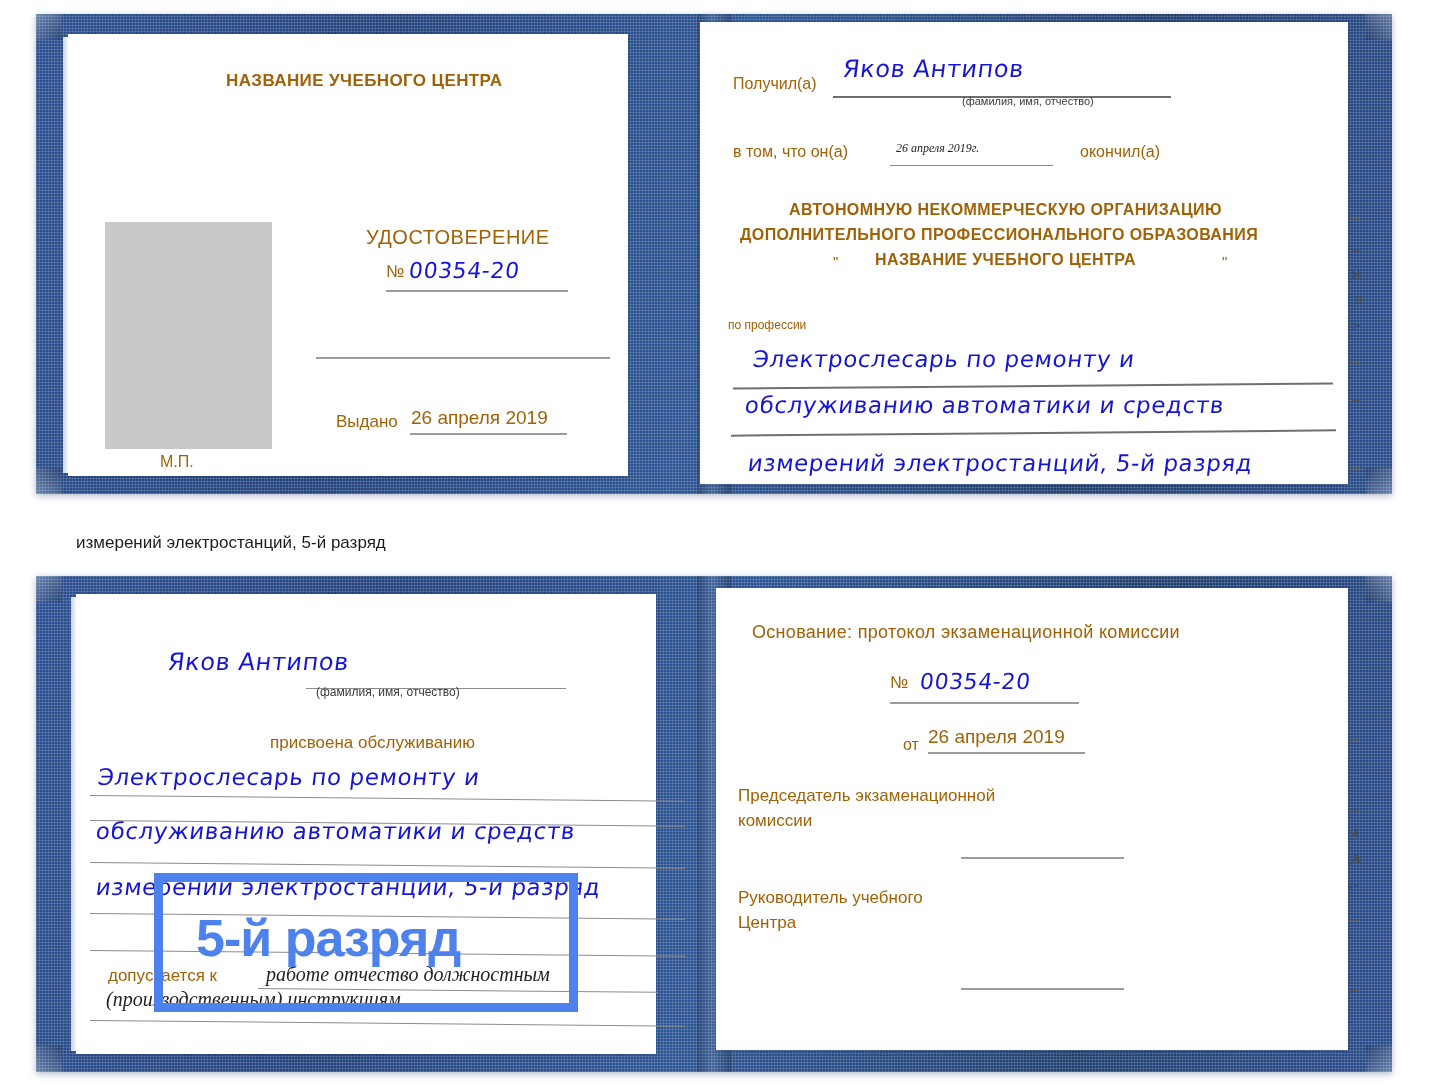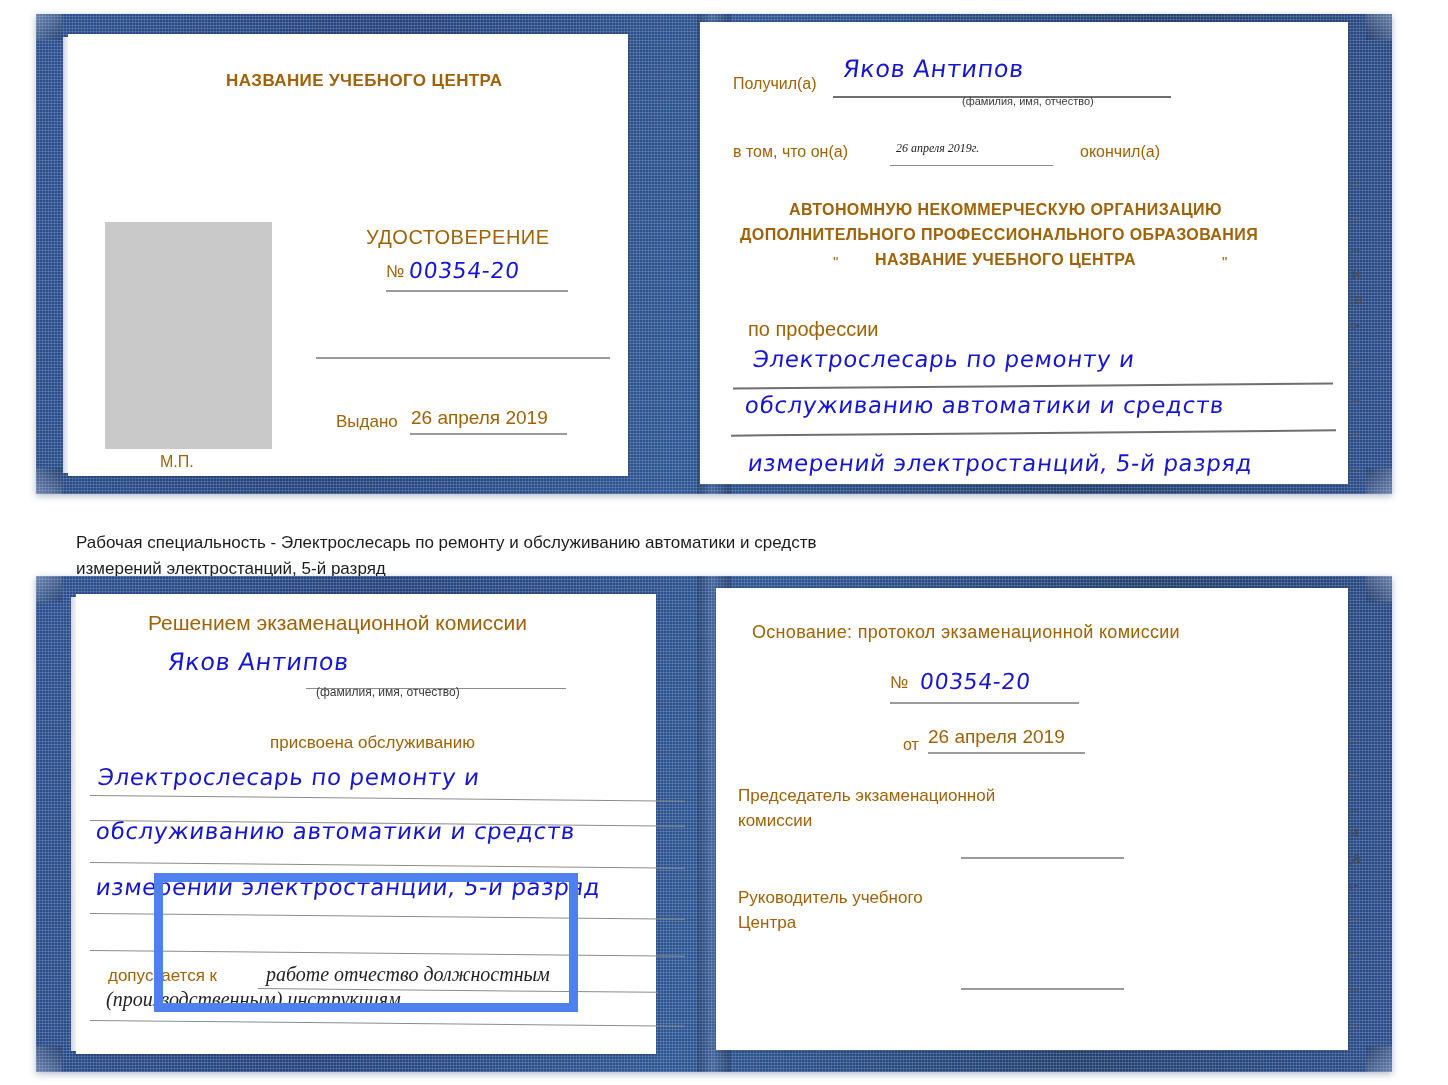--- a/index.html
+++ b/index.html
@@ -163,55 +163,53 @@
   <div class="t hw-it" style="left:896px;top:141px;font-size:12px;">26 апреля 2019г.</div>
   <div class="rule thin" style="left:890px;top:165px;width:163px;"></div>
   <div class="t" style="left:1080px;top:143px;font-size:16px;">окончил(а)</div>
 
   <div class="t ttl" style="left:789px;top:201px;font-size:16px;">АВТОНОМНУЮ НЕКОММЕРЧЕСКУЮ ОРГАНИЗАЦИЮ</div>
   <div class="t ttl" style="left:740px;top:226px;font-size:16px;">ДОПОЛНИТЕЛЬНОГО ПРОФЕССИОНАЛЬНОГО ОБРАЗОВАНИЯ</div>
   <div class="t" style="left:833px;top:253px;font-size:15px;">"</div>
   <div class="t ttl" style="left:875px;top:251px;font-size:16px;">НАЗВАНИЕ УЧЕБНОГО ЦЕНТРА</div>
   <div class="t" style="left:1222px;top:253px;font-size:15px;">"</div>
 
-  <div class="t" style="left:748px;top:318px;font-size:20px;text-align:right;">по профессии</div>
+  <div class="t" style="left:728px;top:318px;font-size:12px;text-align:right;">по профессии</div>
 
   <div class="t hw" style="left:753px;top:346px;font-size:23px;">Электрослесарь по ремонту и</div>
   <div class="rule dark" style="left:733px;top:385px;width:600px;transform:rotate(-0.5deg);"></div>
   <div class="t hw" style="left:745px;top:392px;font-size:23px;">обслуживанию автоматики и средств</div>
   <div class="rule dark" style="left:731px;top:432px;width:605px;transform:rotate(-0.5deg);"></div>
   <div class="t hw" style="left:748px;top:450px;font-size:23px;">измерений электростанций, 5-й разряд</div>
 
   <div class="frag dash" style="left:1352px;top:175px;">–</div>
   <div class="frag dash" style="left:1352px;top:208px;">–</div>
   <div class="frag dash" style="left:1352px;top:240px;">–</div>
   <div class="frag" style="left:1352px;top:265px;">и</div>
   <div class="frag" style="left:1350px;top:290px;">,а</div>
   <div class="frag" style="left:1350px;top:316px;">‹-</div>
   <div class="frag dash" style="left:1352px;top:352px;">–</div>
   <div class="frag dash" style="left:1352px;top:390px;">–</div>
   <div class="frag dash" style="left:1352px;top:425px;">–</div>
   <div class="frag dash" style="left:1352px;top:458px;">–</div>
 
   <div class="caption">
-    <div>Рабочая специальность - Электрослесарь по ремонту и обслуживанию автоматики и средств</div>
     <div>измерений электростанций, 5-й разряд</div>
   </div>
 
   <div class="cover c2">
     <div class="spine"></div>
     <div class="corner-fold cf-tl"></div>
     <div class="corner-fold cf-tr"></div>
     <div class="corner-fold cf-bl"></div>
     <div class="corner-fold cf-br"></div>
   </div>
 
   <div class="page p2l"></div>
 
-  <div class="t" style="left:148px;top:611px;font-size:21px;">Решением экзаменационной комиссии</div>
 
   <div class="t hw" style="left:168px;top:648px;font-size:24px;">Яков Антипов</div>
   <div class="rule thin" style="left:306px;top:688px;width:260px;"></div>
   <div class="t small" style="left:316px;top:685px;font-size:12px;">(фамилия, имя, отчество)</div>
 
   <div class="t" style="left:270px;top:733px;font-size:17px;">присвоена обслуживанию</div>
 
   <div class="t hw" style="left:98px;top:764px;font-size:23px;">Электрослесарь по ремонту и</div>
   <div class="rule thin" style="left:90px;top:795px;width:595px;transform:rotate(0.55deg);transform-origin:left center;"></div>
   <div class="rule thin" style="left:90px;top:820px;width:595px;transform:rotate(0.55deg);transform-origin:left center;"></div>
@@ -221,20 +219,21 @@
   <div class="rule thin" style="left:90px;top:913px;width:595px;transform:rotate(0.55deg);transform-origin:left center;"></div>
   <div class="rule thin" style="left:90px;top:950px;width:595px;transform:rotate(0.55deg);transform-origin:left center;"></div>
 
   <div class="t" style="left:108px;top:966px;font-size:17px;">допускается к</div>
   <div class="t hw-it" style="left:266px;top:963px;font-size:20px;">работе отчество должностным</div>
   <div class="rule thin" style="left:258px;top:988px;width:400px;transform:rotate(0.55deg);transform-origin:left center;"></div>
   <div class="t hw-it" style="left:106px;top:988px;font-size:20px;">(производственным) инструкциям</div>
   <div class="rule thin" style="left:90px;top:1020px;width:595px;transform:rotate(0.55deg);transform-origin:left center;"></div>
 
   <div class="hl-box"></div>
+  <div class="hl-text">5-й разряд</div>
 
   <div class="gutter g2"></div>
 
   <div class="page p2r noedge"></div>
 
   <div class="t" style="left:752px;top:622px;font-size:18px;letter-spacing:.3px;">Основание: протокол экзаменационной комиссии</div>
 
   <div class="t" style="left:890px;top:673px;font-size:17px;">№</div>
   <div class="t hw" style="left:920px;top:669px;font-size:22px;">00354-20</div>
   <div class="rule" style="left:890px;top:702px;width:189px;"></div>

